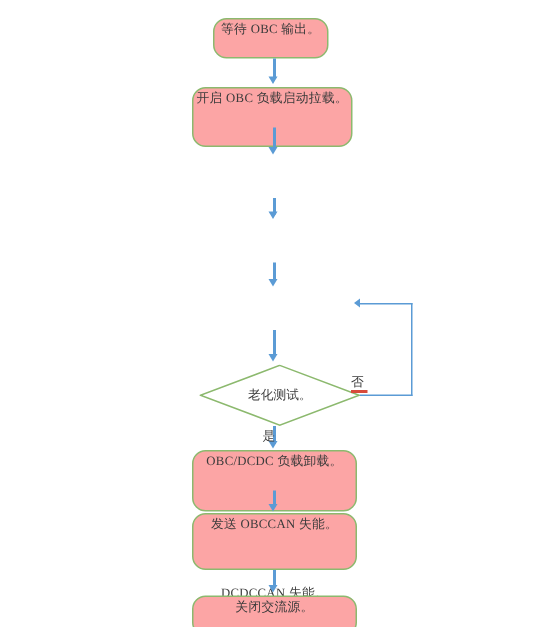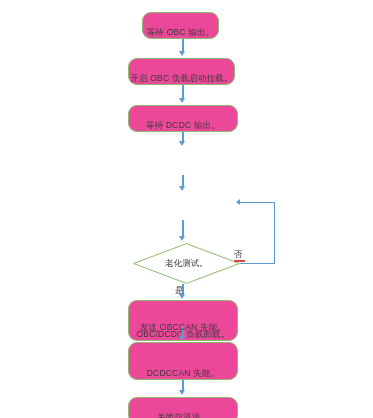--- a/index.html
+++ b/index.html
@@ -22,37 +22,38 @@
     width: 373px;
     height: 418px;
   }
 
   
   .node {
     position: absolute;
     box-sizing: border-box;
     border: 1px solid #8CB96E;
     border-radius: 9px;
-    background: #ec4899;
+    background: #fca5a5;
     color: #3b3b3b;
     font-size: 8.5px;
     line-height: 12px;
     letter-spacing: 0.2px;
     display: flex;
     flex-direction: column;
     align-items: center;
-    justify-content: flex-end;
+    justify-content: flex-start;
     text-align: center;
     white-space: nowrap;
+    font-family: Liberation Serif, serif;
   }
   .node .line2 { display: block; margin-top: 34px; }
 
   
   #n1 { left: 142px; top: 12px;  width: 77px;  height: 27px; }
-  #n2 { left: 128px; top: 58px;  width: 107px; height: 27px; }
+  #n2 { left: 128px; top: 58px;  width: 107px; height: 40px; }
   #n3 { left: 128px; top: 105px; width: 110px; height: 27px; }
   #n4 { left: 128px; top: 148px; width: 110px; height: 27px; }
   #n5 { left: 128px; top: 192px; width: 110px; height: 28px; }
   #n6 { left: 128px; top: 300px; width: 110px; height: 41px; }
   #n7 { left: 128px; top: 342px; width: 110px; height: 38px; }
   #n8 { left: 128px; top: 397px; width: 110px; height: 27px; }
 
   
   #decision {
     position: absolute;
@@ -164,23 +165,20 @@
   <div class="conn" style="top:39px; height:13px;"></div>
   <div class="arrowhead" style="top:51px;"></div>
 
   <div class="node" id="n2">
     <span>开启 OBC 负载启动拉载。</span>
   </div>
 
   <div class="conn" style="top:85px; height:14px;"></div>
   <div class="arrowhead" style="top:98px;"></div>
 
-  <div class="node" id="n3">
-    <span>等待 DCDC 输出。</span>
-  </div>
 
   <div class="conn" style="top:132px; height:11px;"></div>
   <div class="arrowhead" style="top:141px;"></div>
 
 
   <div class="conn" style="top:175px; height:12px;"></div>
   <div class="arrowhead" style="top:186px;"></div>
 
 
   <div class="conn" style="top:220px; height:17px;"></div>

